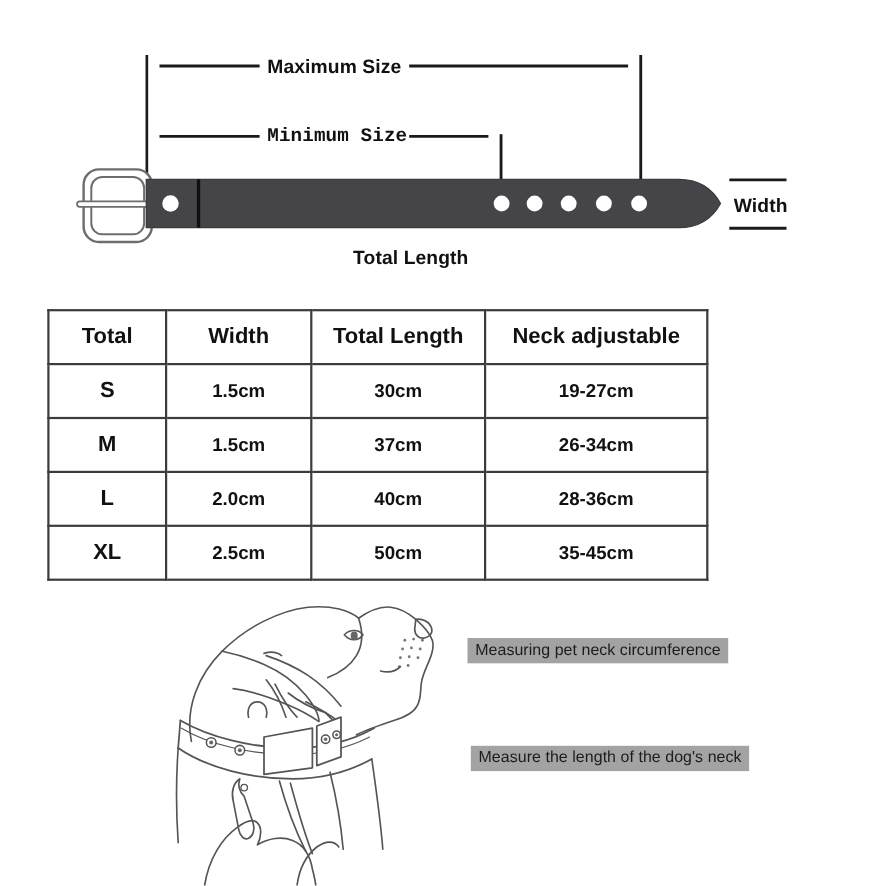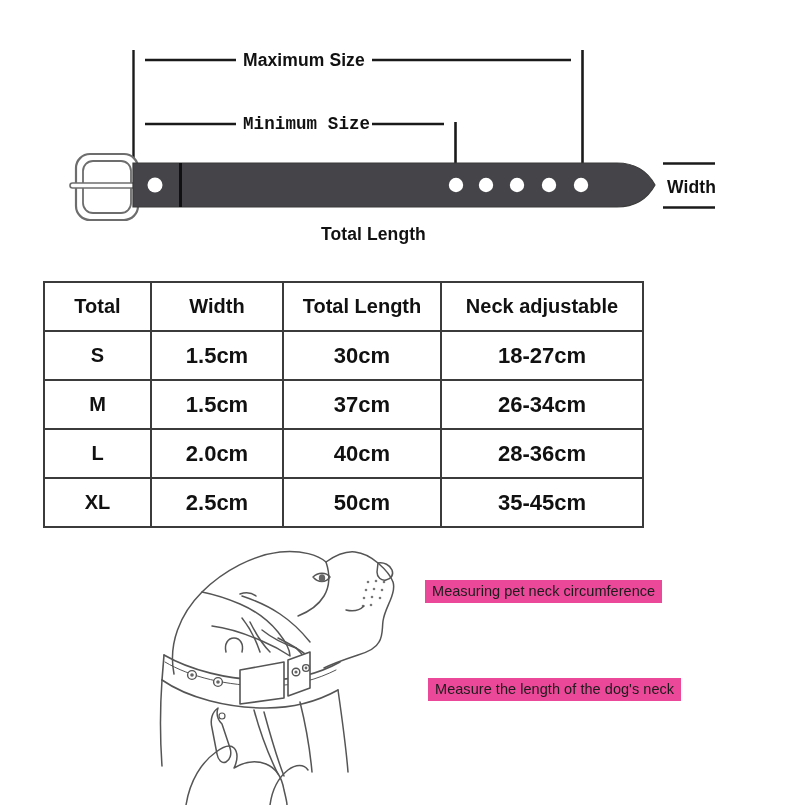--- a/index.html
+++ b/index.html
@@ -61,21 +61,21 @@
     padding: 0;
     color: #111111;
   }
   .size-table thead th {
     height: 47px;
     font-size: 20px;
     font-weight: bold;
   }
   .size-table tbody td {
     height: 47px;
-    font-size: 22px;
+    font-size: 17px;
     font-weight: bold;
   }
   .size-table tbody td.c-size {
     font-size: 20px;
   }
   .col-size   { width: 107px; }
   .col-width  { width: 132px; }
   .col-length { width: 158px; }
   .col-neck   { width: 202px; }
 
@@ -87,21 +87,21 @@
     width: 270px;
     height: 283px;
   }
   .dog-art svg { display: block; }
 
   
   .note {
     position: absolute;
     font-size: 14.5px;
     color: #1c1c1c;
-    background: #ec4899;
+    background: #a3a3a3;
     padding: 3px 7px 4px 7px;
     white-space: nowrap;
     letter-spacing: 0.05px;
   }
   .note-1 { left: 425px; top: 580px; }
   .note-2 { left: 428px; top: 678px; }
   .note-3 { left: 428px; top: 729px; }
 </style>
 </head>
 <body>
@@ -171,21 +171,21 @@
         <th>Width</th>
         <th>Total Length</th>
         <th>Neck adjustable</th>
       </tr>
     </thead>
     <tbody>
       <tr>
         <td class="c-size">S</td>
         <td>1.5cm</td>
         <td>30cm</td>
-        <td>18-27cm</td>
+        <td>19-27cm</td>
       </tr>
       <tr>
         <td class="c-size">M</td>
         <td>1.5cm</td>
         <td>37cm</td>
         <td>26-34cm</td>
       </tr>
       <tr>
         <td class="c-size">L</td>
         <td>2.0cm</td>

